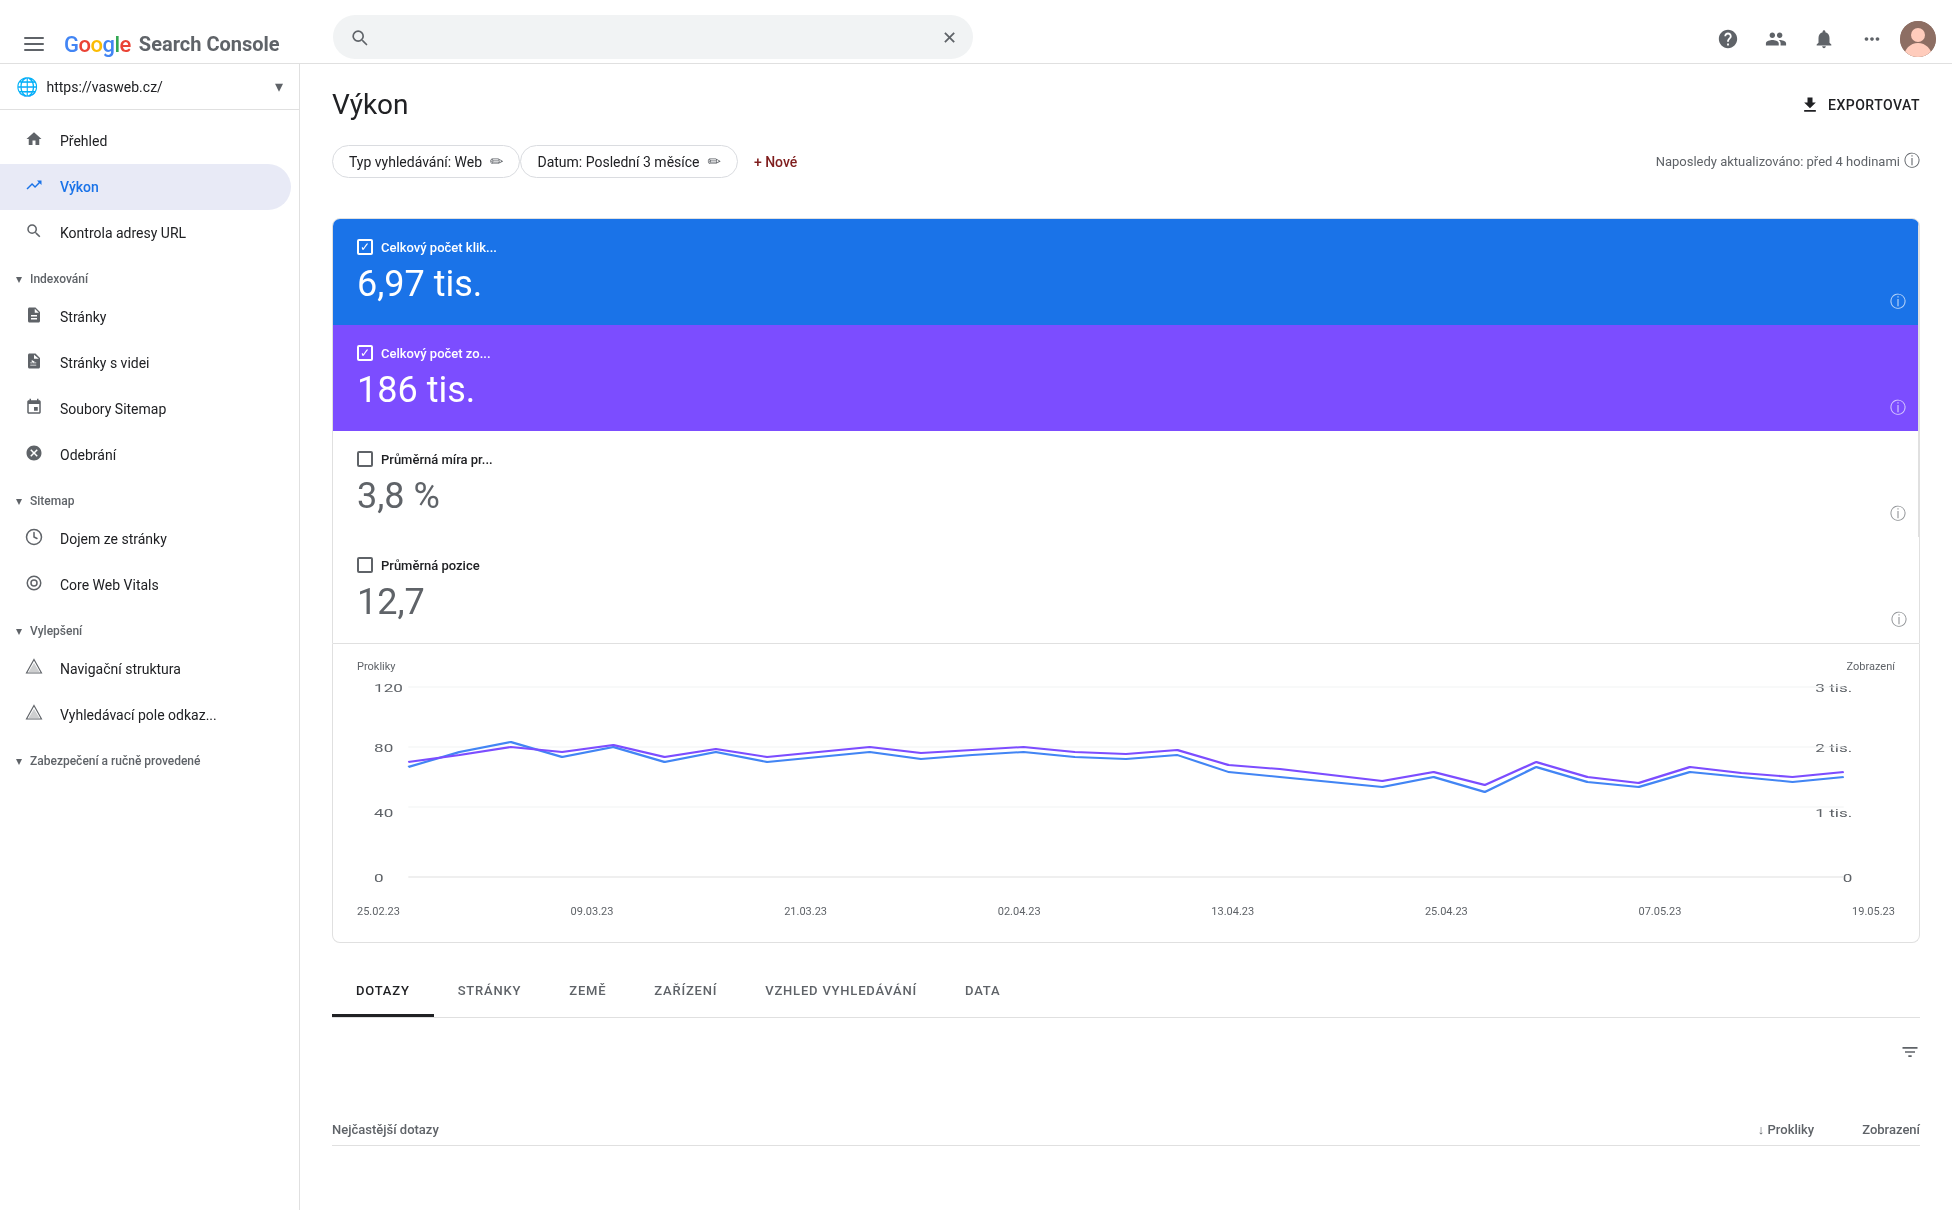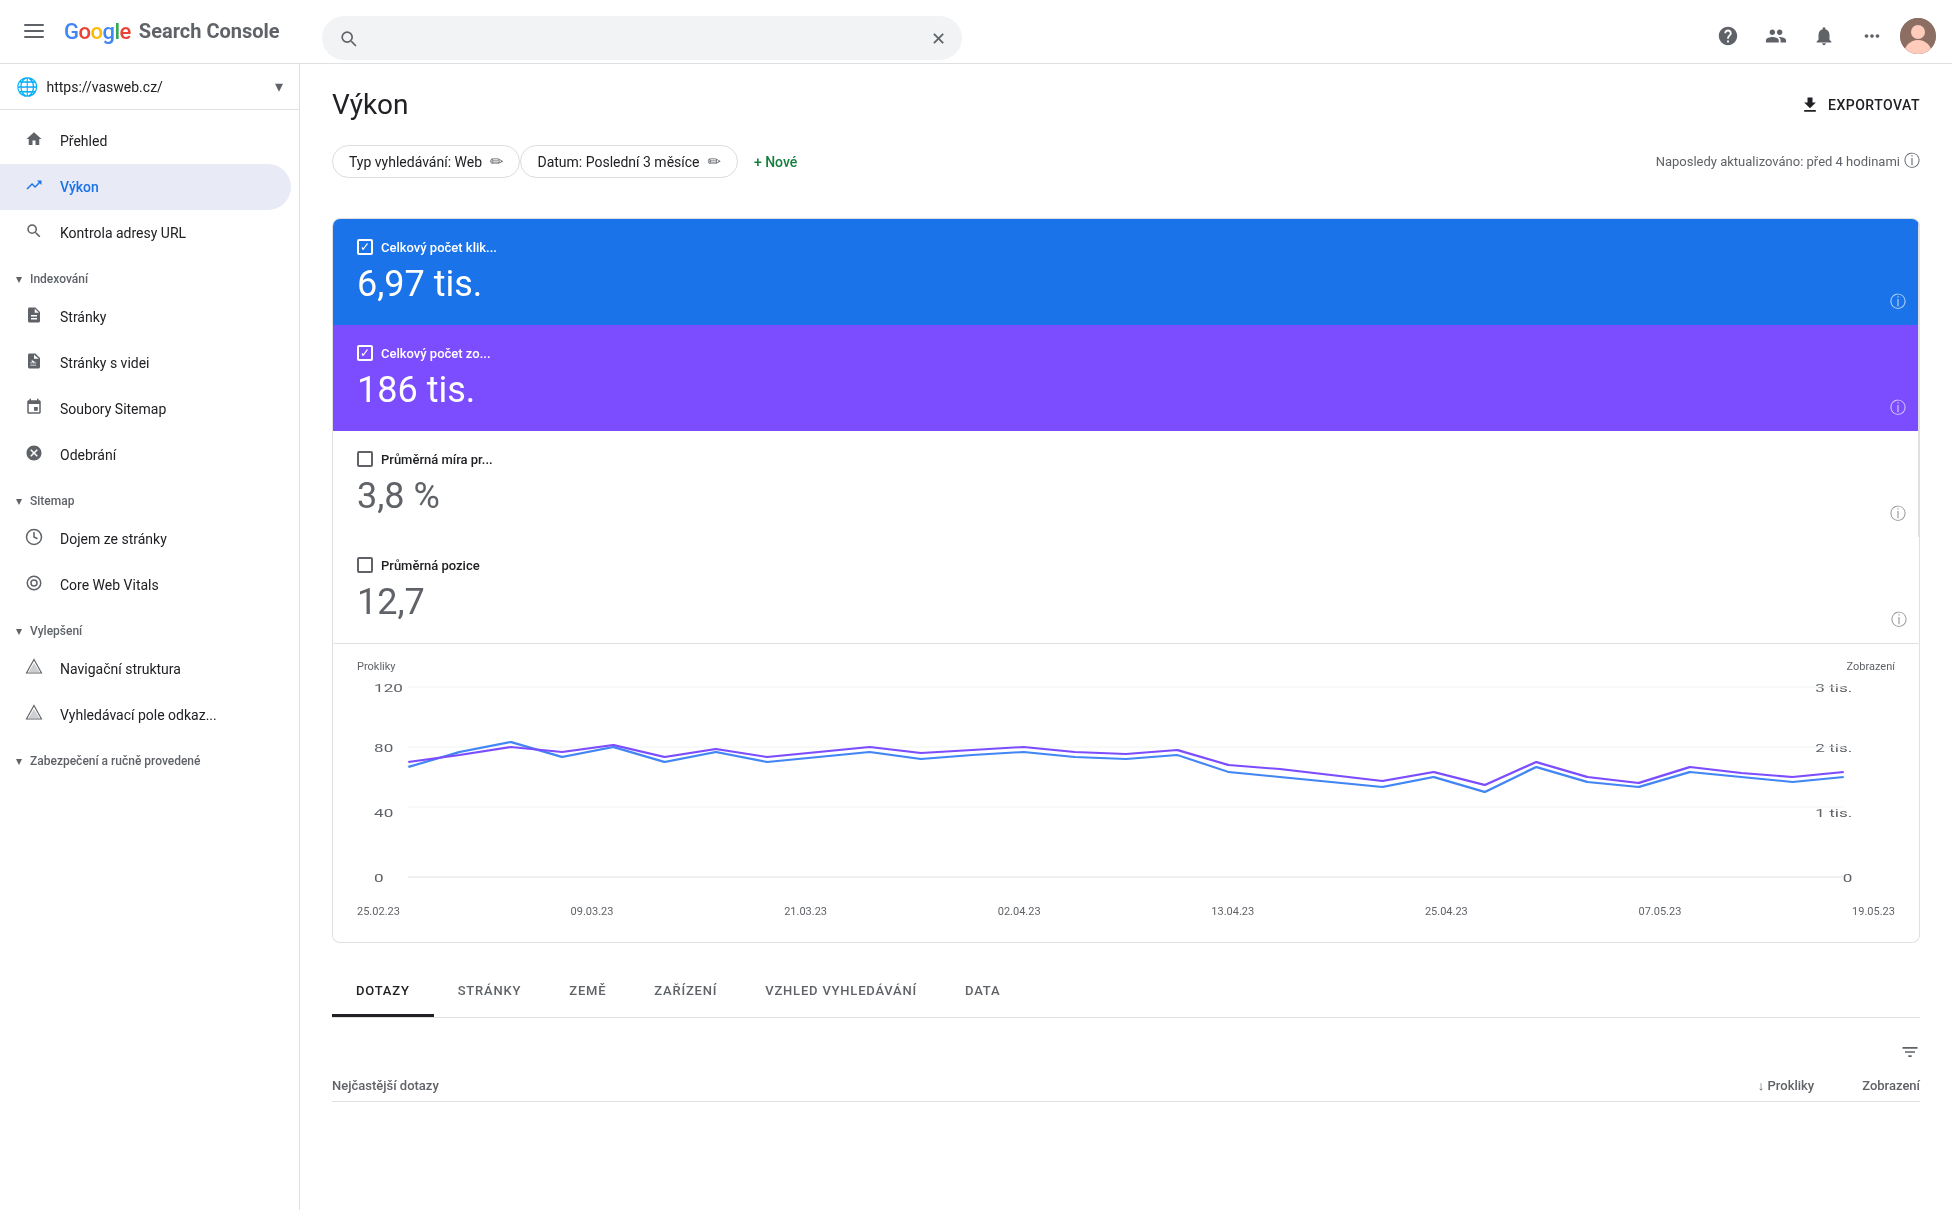--- a/index.html
+++ b/index.html
@@ -1,19 +1,19 @@
 <!DOCTYPE html>
 <html><head>
   <meta charset="utf-8">
   <style>
     * { box-sizing: border-box; margin: 0; padding: 0; }
     body { font-family: 'Google Sans', Roboto, Arial, sans-serif; font-size: 14px; background: #fff; color: #202124; display: flex; flex-direction: column; height: 100vh; overflow: hidden; }
 
     
-    .topbar { display: flex; align-items: flex-start; padding: 16px 16px; height: 64px; border-bottom: 1px solid #e0e0e0; gap: 6px; flex-shrink: 0; }
+    .topbar { display: flex; align-items: flex-end; padding: 4px 16px; height: 64px; border-bottom: 1px solid #e0e0e0; gap: 17px; flex-shrink: 0; }
     .topbar-left { display: flex; align-items: center; gap: 12px; min-width: 300px; }
     .hamburger-icon { display: flex; flex-direction: column; gap: 4px; cursor: pointer; padding: 8px; }
     .hamburger-icon span { display: block; width: 20px; height: 2px; background: #5f6368; border-radius: 1px; }
     .logo { display: flex; align-items: center; gap: 4px; }
     .logo-google { font-size: 22px; font-weight: 500; letter-spacing: -0.5px; }
     .logo-g { color: #4285f4; }
     .logo-o1 { color: #ea4335; }
     .logo-o2 { color: #fbbc04; }
     .logo-g2 { color: #4285f4; }
     .logo-l { color: #34a853; }
@@ -46,21 +46,21 @@
     
     .content { flex: 1; overflow-y: auto; padding: 24px 32px; }
     .content-header { display: flex; align-items: center; justify-content: space-between; margin-bottom: 24px; }
     .page-title { font-size: 28px; font-weight: 400; color: #202124; }
     .export-btn { display: flex; align-items: center; gap: 8px; font-size: 14px; font-weight: 500; color: #202124; cursor: pointer; text-transform: uppercase; letter-spacing: 0.5px; }
 
     
     .filters { display: flex; align-items: center; gap: 0; margin-bottom: 40px; flex-wrap: wrap; }
     .filter-chip { display: flex; align-items: center; gap: 8px; padding: 6px 16px; border: 1px solid #dadce0; border-radius: 24px; font-size: 14px; color: #202124; cursor: pointer; background: #fff; }
     .filter-chip .edit-icon { font-size: 16px; color: #5f6368; }
-    .new-btn { display: flex; align-items: center; gap: 4px; padding: 6px 16px; font-size: 14px; color: #15803d; cursor: pointer; font-weight: 500; justify-content: flex-end; }
+    .new-btn { display: flex; align-items: center; gap: 4px; padding: 6px 16px; font-size: 14px; color: #7f1d1d; cursor: pointer; font-weight: 500; justify-content: flex-end; }
     .update-info { margin-left: auto; font-size: 13px; color: #5f6368; display: flex; align-items: center; gap: 4px; }
     .update-info .info-icon { font-size: 16px; }
 
     
     .metric-cards { display: flex; margin-bottom: 0; border: 1px solid #e0e0e0; border-radius: 8px 8px 0 0; overflow: hidden; flex-direction: column; }
     .metric-card { flex: 1; padding: 20px 24px; border-right: 1px solid #e0e0e0; cursor: pointer; position: relative; }
     .metric-card:last-child { border-right: none; }
     .metric-card.blue { background: #1a73e8; color: #fff; }
     .metric-card.purple { background: #7c4dff; color: #fff; }
     .metric-card.white { background: #fff; color: #202124; }
@@ -81,21 +81,21 @@
 
     
     .tabs-container { border-bottom: 1px solid #e0e0e0; display: flex; margin-bottom: 0; }
     .tab { padding: 16px 24px; font-size: 13px; font-weight: 500; letter-spacing: 0.8px; color: #5f6368; cursor: pointer; border-bottom: 3px solid transparent; text-transform: uppercase; }
     .tab.active { color: #202124; border-bottom-color: #202124; }
 
     
     .table-area { margin-top: 16px; }
     .table-toolbar { display: flex; justify-content: flex-end; padding: 8px 0; }
     .filter-icon-btn { display: flex; align-items: center; gap: 4px; color: #5f6368; cursor: pointer; font-size: 20px; }
-    .table-header { display: flex; justify-content: space-between; align-items: center; padding: 8px 0; border-bottom: 1px solid #e0e0e0; }
+    .table-header { display: flex; justify-content: space-between; align-items: center; padding: 8px 0; border-bottom: 1px solid #e0e0e0; margin-top: 44px; }
     .table-col-left { font-size: 13px; color: #5f6368; font-weight: 500; }
     .table-col-right { display: flex; gap: 48px; }
     .table-col-right span { font-size: 13px; color: #5f6368; font-weight: 500; display: flex; align-items: center; gap: 4px; }
 
     
     ::-webkit-scrollbar { width: 8px; }
     ::-webkit-scrollbar-track { background: #f1f3f4; }
     ::-webkit-scrollbar-thumb { background: #bdc1c6; border-radius: 4px; }
   </style>
 </head>

